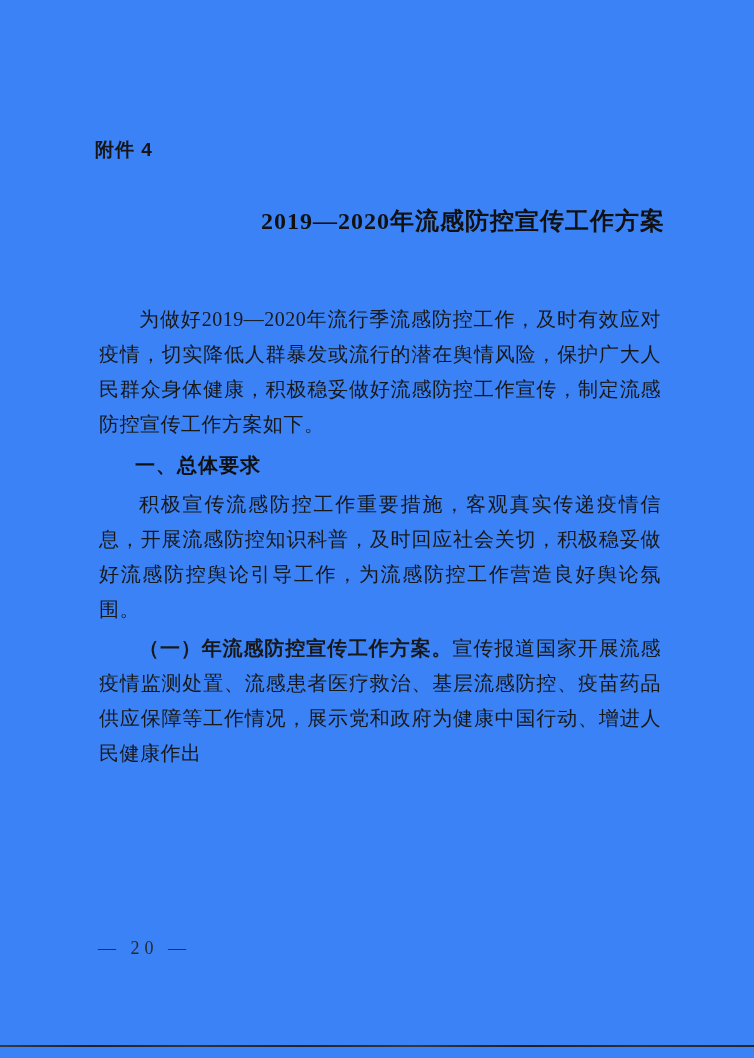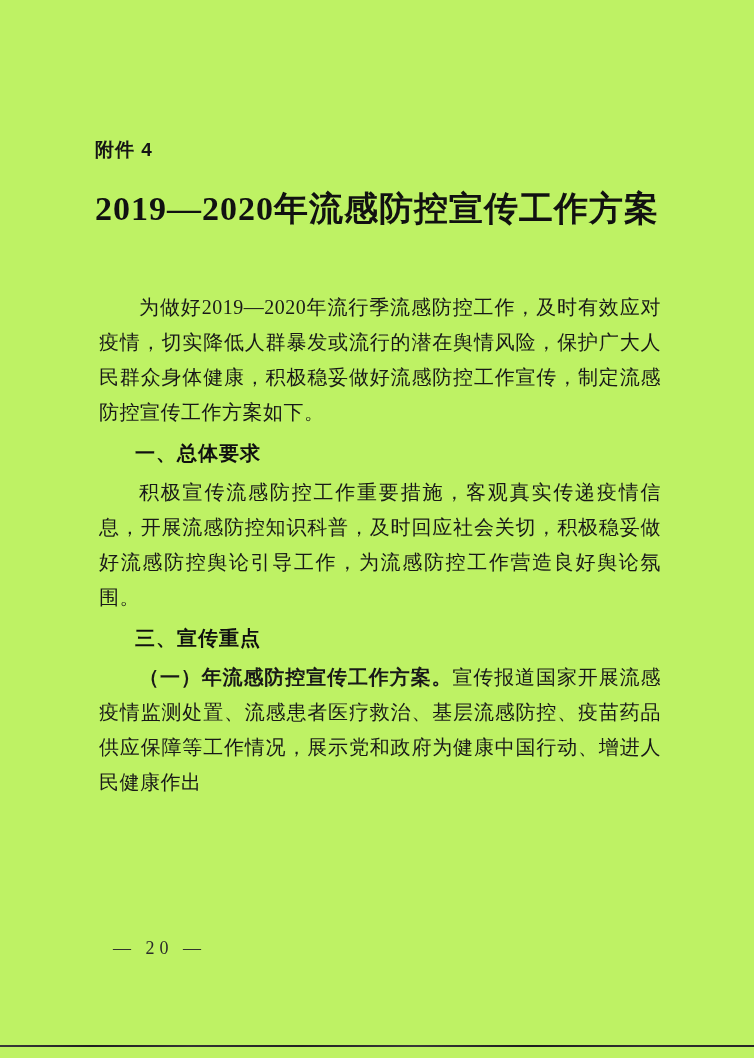--- a/index.html
+++ b/index.html
@@ -7,43 +7,43 @@
     width: 754px;
     height: 1058px;
     background: #ffffff;
     position: relative;
     overflow: hidden;
     font-family: "Liberation Serif", serif;
   }
   .page {
     position: absolute;
     inset: 0;
-    background: #bef264;
+    background: #3b82f6;
   }
   .content {
     position: absolute;
     left: 95px;
     top: 140px;
     width: 570px;
     color: #1b1b1b;
   }
   .attachment {
     font-family: "Liberation Sans", sans-serif;
     font-weight: bold;
     font-size: 19px;
     line-height: 20px;
     letter-spacing: 1px;
     color: #151515;
   }
   .title {
-    margin: 32px 0 64px 0;
-    text-align: left;
+    margin: 44px 0 64px 0;
+    text-align: right;
     font-family: "Liberation Serif", serif;
     font-weight: bold;
-    font-size: 34px;
+    font-size: 24px;
     line-height: 34px;
     letter-spacing: 1px;
     color: #111111;
   }
   .para {
     margin: 4px;
     font-family: "Liberation Serif", serif;
     font-size: 20px;
     line-height: 35px;
     letter-spacing: 0.5px;
@@ -58,21 +58,21 @@
     font-weight: bold;
     font-size: 20px;
     line-height: 35px;
     letter-spacing: 1px;
     text-indent: 2em;
     color: #101010;
   }
   .lead { font-weight: bold; }
   .page-number {
     position: absolute;
-    left: 113px;
+    left: 98px;
     top: 938px;
     font-family: "Liberation Serif", serif;
     font-size: 18px;
     letter-spacing: 5px;
     color: #2a2a2a;
   }
   .scan-line {
     position: absolute;
     left: 0;
     top: 1045px;
@@ -86,18 +86,17 @@
 </head>
 <body>
 
 <div class="page">
   <div class="content">
     <div class="attachment">附件 4</div>
     <h1 class="title">2019—2020年流感防控宣传工作方案</h1>
     <p class="para indent">为做好2019—2020年流行季流感防控工作，及时有效应对疫情，切实降低人群暴发或流行的潜在舆情风险，保护广大人民群众身体健康，积极稳妥做好流感防控工作宣传，制定流感防控宣传工作方案如下。</p>
     <h2 class="section">一、总体要求</h2>
     <p class="para indent">积极宣传流感防控工作重要措施，客观真实传递疫情信息，开展流感防控知识科普，及时回应社会关切，积极稳妥做好流感防控舆论引导工作，为流感防控工作营造良好舆论氛围。</p>
-    <h2 class="section">三、宣传重点</h2>
     <p class="para indent"><span class="lead">（一）年流感防控宣传工作方案。</span><span>宣传报道国家开展流感疫情监测处置、流感患者医疗救治、基层流感防控、疫苗药品供应保障等工作情况，展示党和政府为健康中国行动、增进人民健康作出</span></p>
   </div>
   <div class="page-number">— 20 —</div>
   <div class="scan-line"></div>
 </div>
 
 </body></html>

